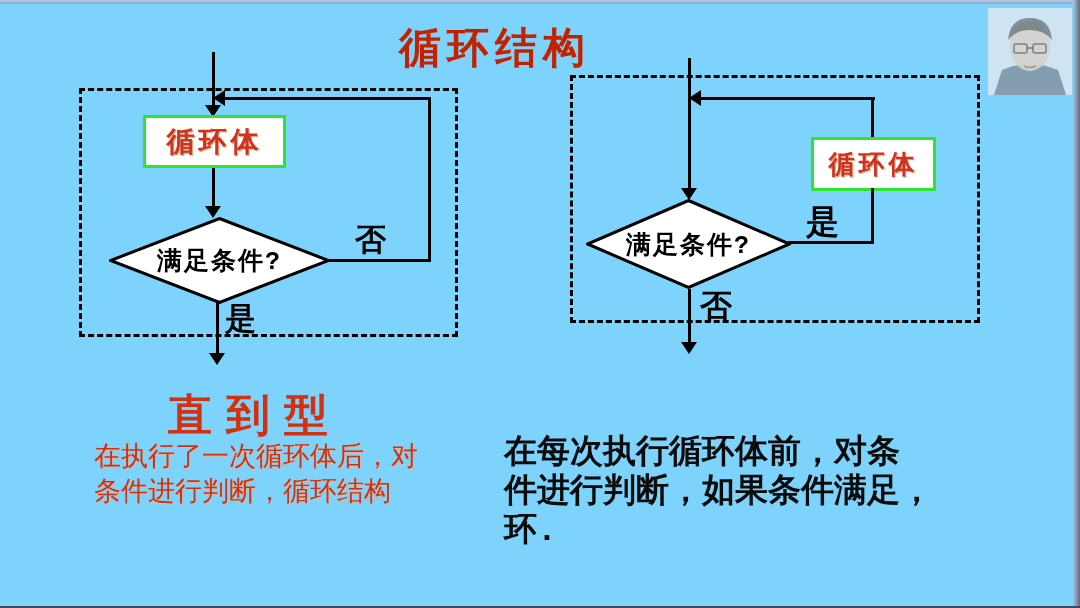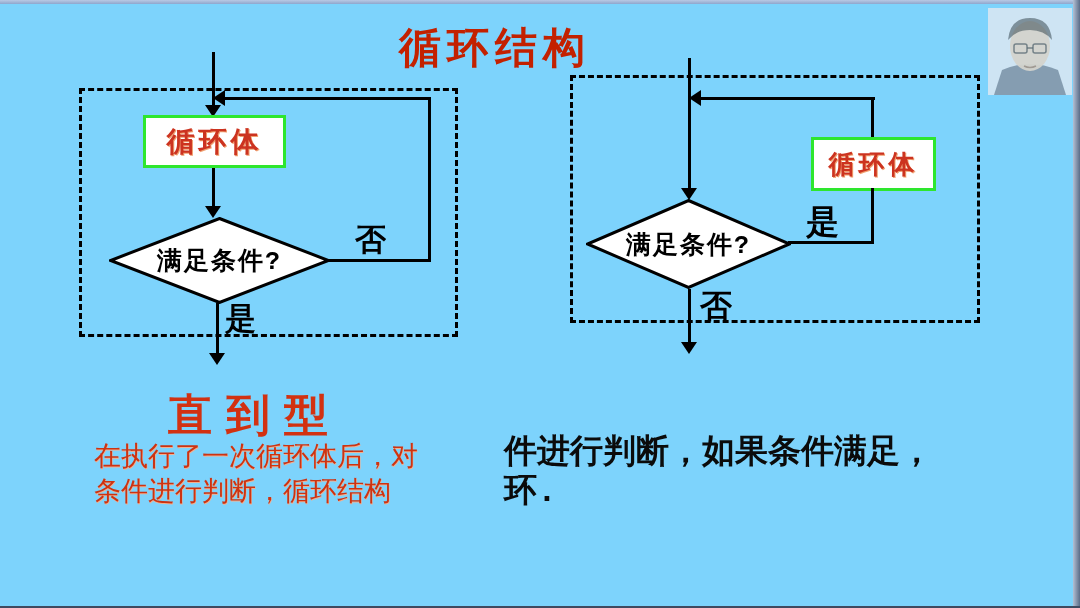--- a/index.html
+++ b/index.html
@@ -124,17 +124,18 @@
   </div>
 
   <div class="chart-heading heading-until">直到型</div>
 
   <div class="desc desc-until">
     <div>在执行了一次循环体后，对</div>
     <div>条件进行判断，循环结构</div>
   </div>
 
   <div class="desc desc-while">
+    <div>在每次执行循环体前，对条</div>
     <div>件进行判断，如果条件满足，</div>
     <div>环.</div>
   </div>
 
 </div>
 
 </body></html>

